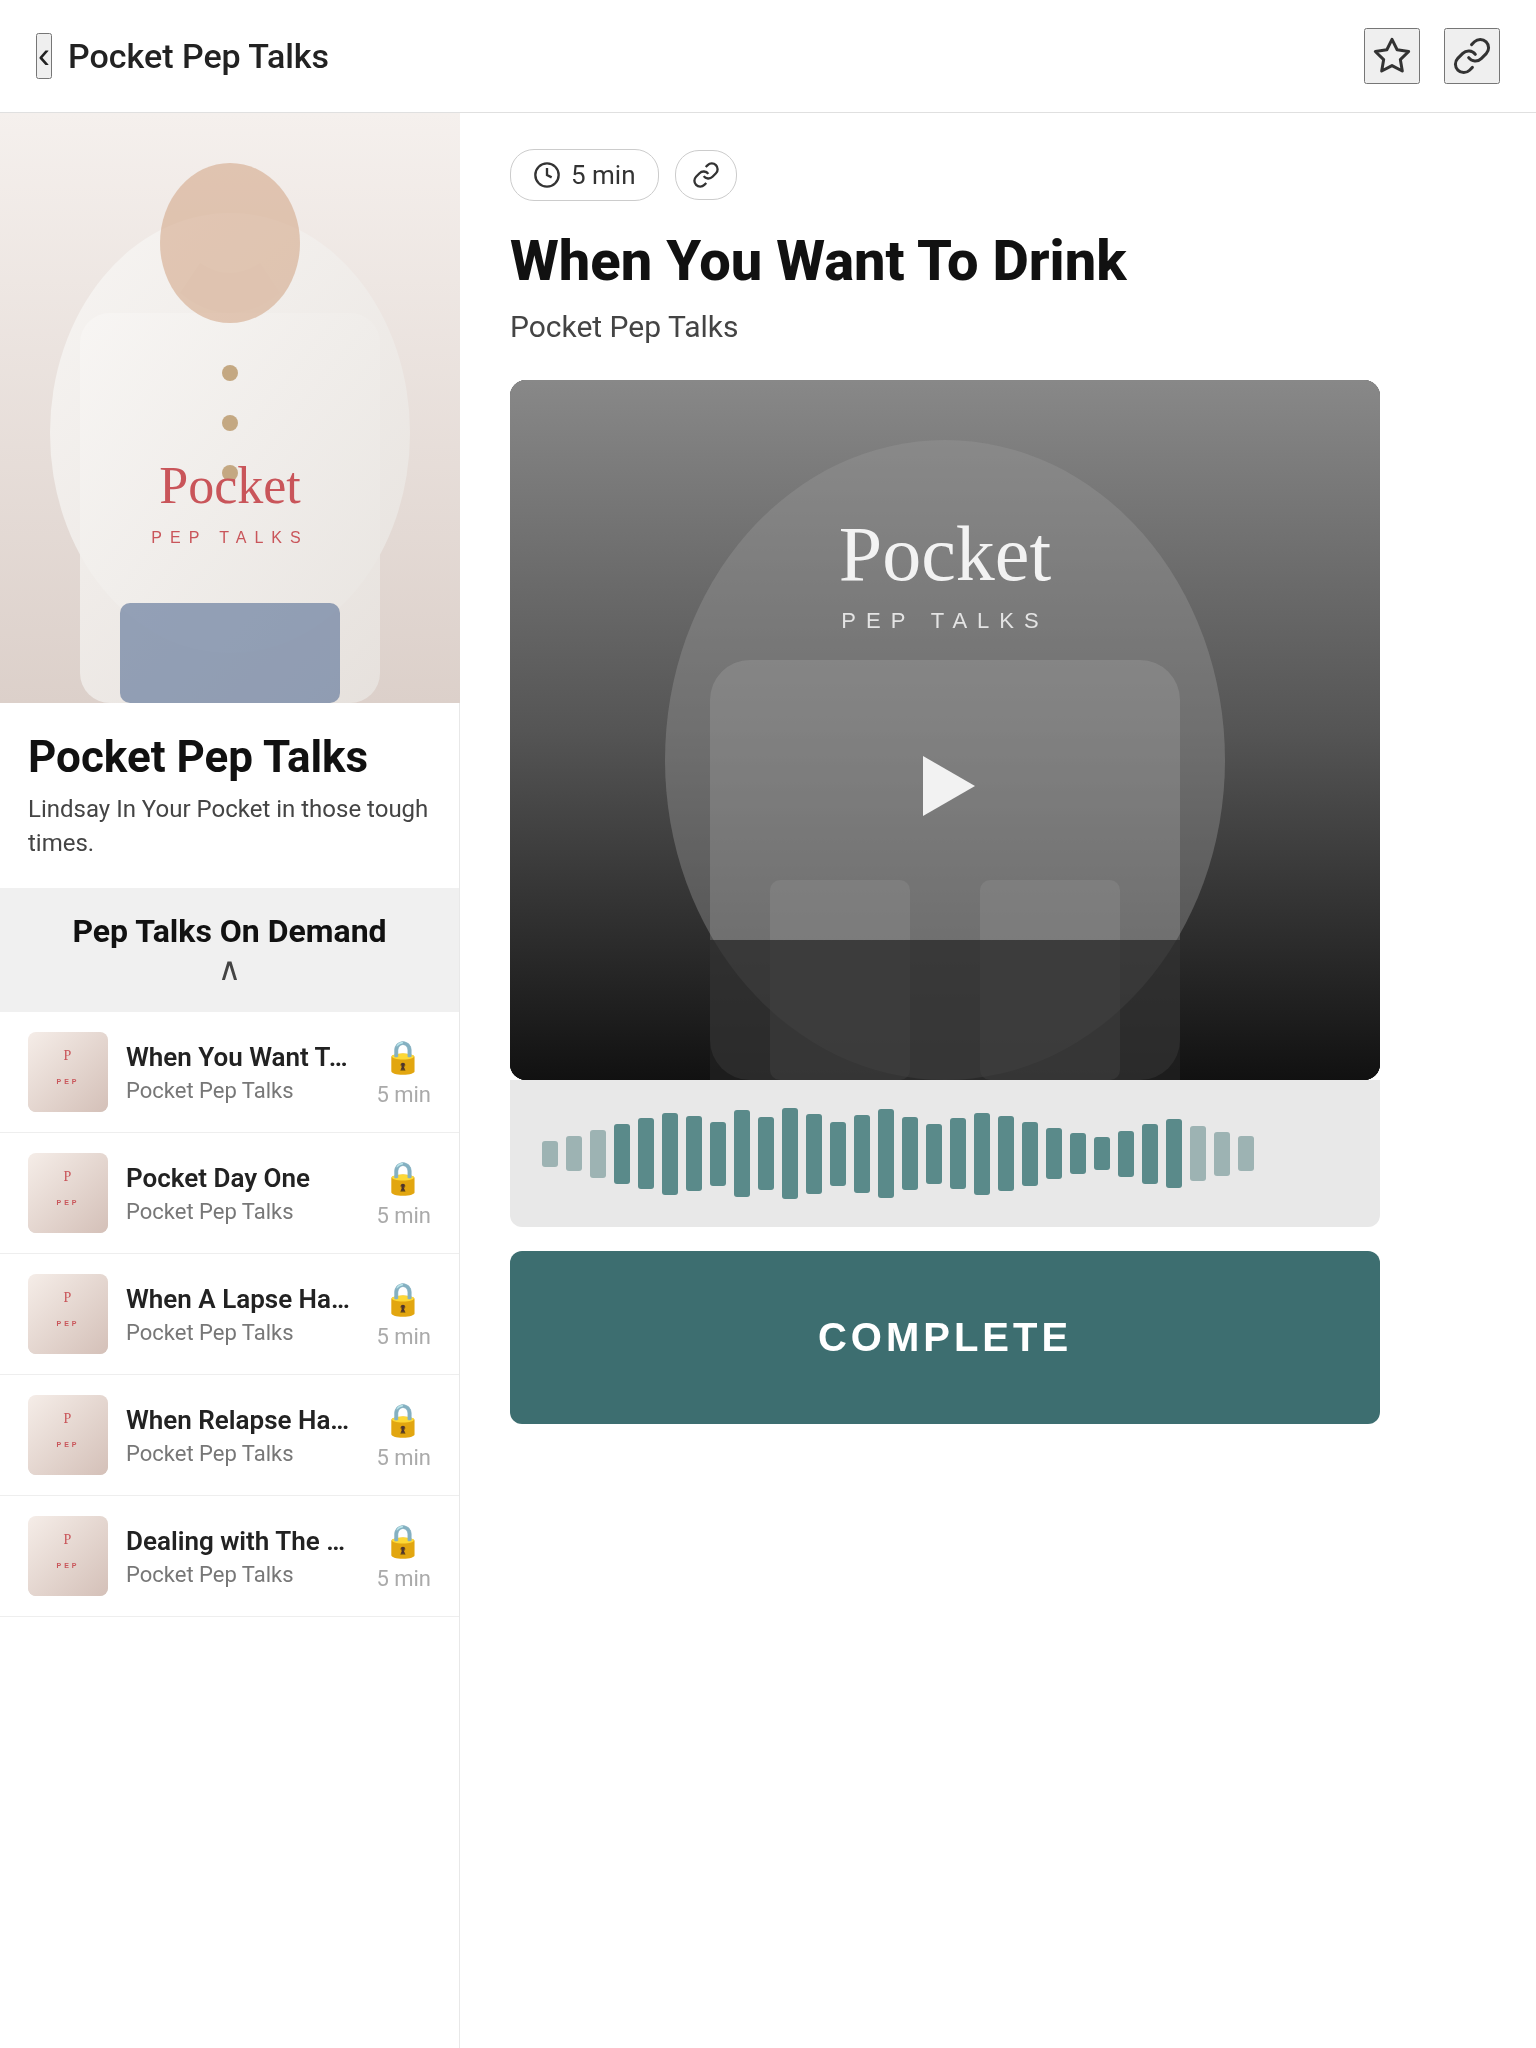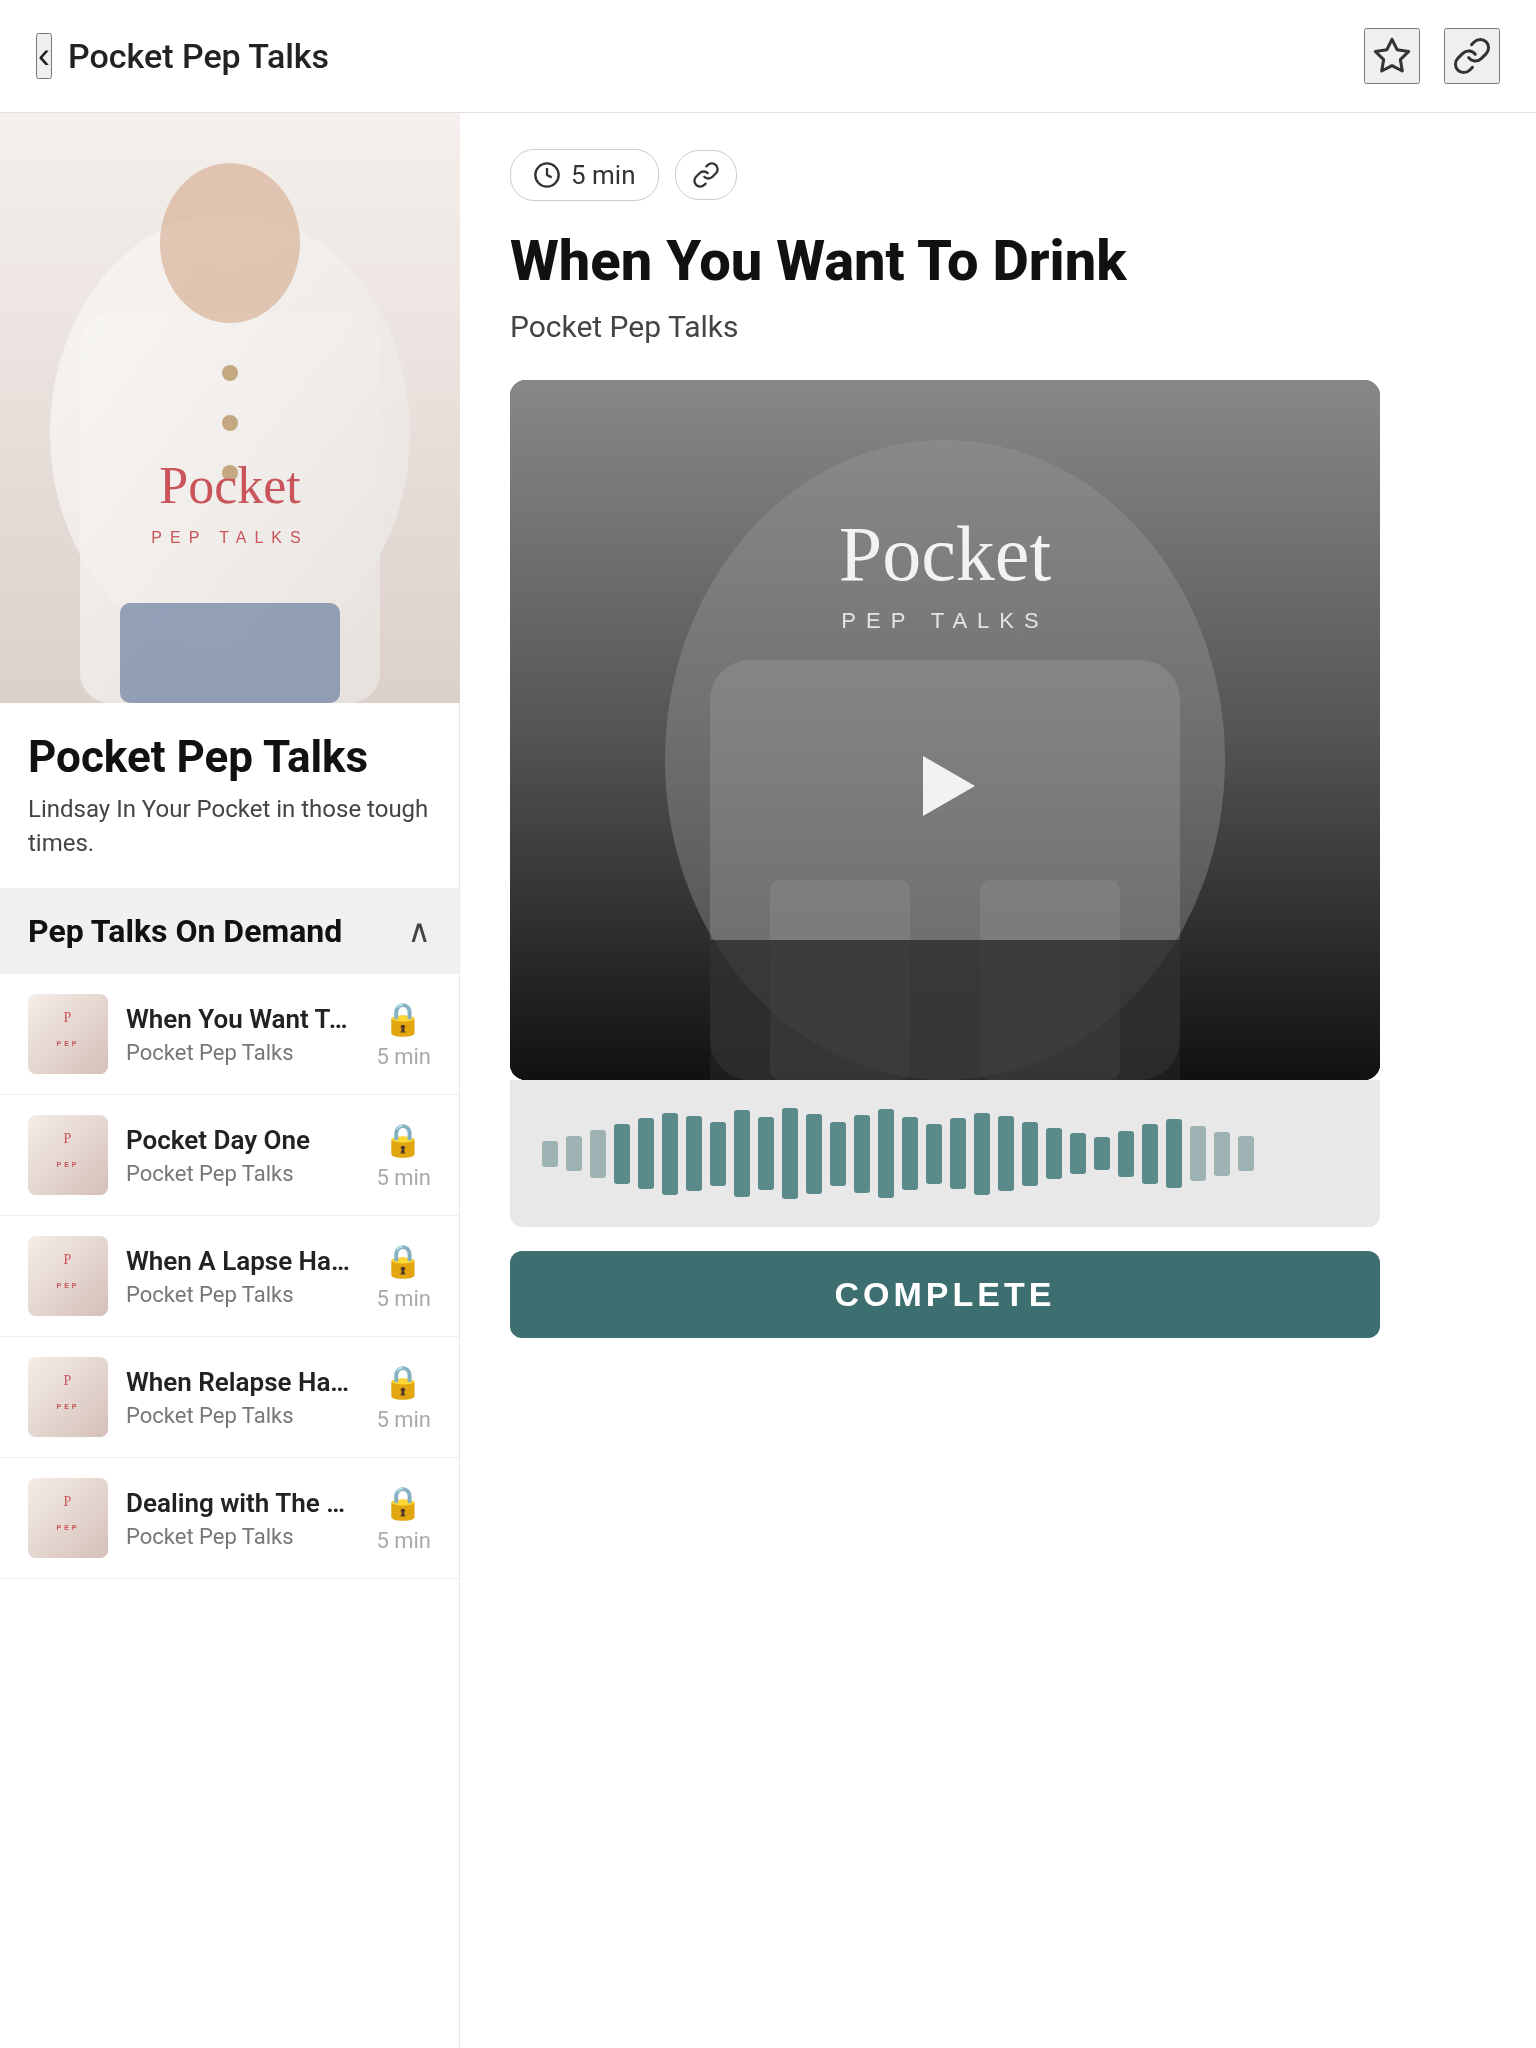--- a/index.html
+++ b/index.html
@@ -98,24 +98,25 @@
     }
     .podcast-desc {
       font-size: 24px;
       color: #444;
       line-height: 1.4;
     }
 
     .section-header {
       display: flex;
       align-items: center;
-      justify-content: space-between;
+      justify-content: flex-start;
       background: #f0f0f0;
       padding: 24px 28px;
       margin-top: 8px;
+      flex-direction: column;
     }
     .section-title {
       font-size: 32px;
       font-weight: 700;
       color: #111;
     }
     .chevron-up {
       font-size: 32px;
       color: #444;
     }
@@ -305,22 +306,22 @@
     }
 
     
     .complete-btn {
       width: 100%;
       max-width: 870px;
       background: #3d6e70;
       color: #fff;
       border: none;
       border-radius: 12px;
-      padding: 24px 20px;
-      font-size: 34px;
+      padding: 64px 20px;
+      font-size: 40px;
       font-weight: 700;
       letter-spacing: 4px;
       cursor: pointer;
       margin-top: 24px;
       text-align: center;
       flex-shrink: 0;
     }
   </style>
 </head>
 <body>

